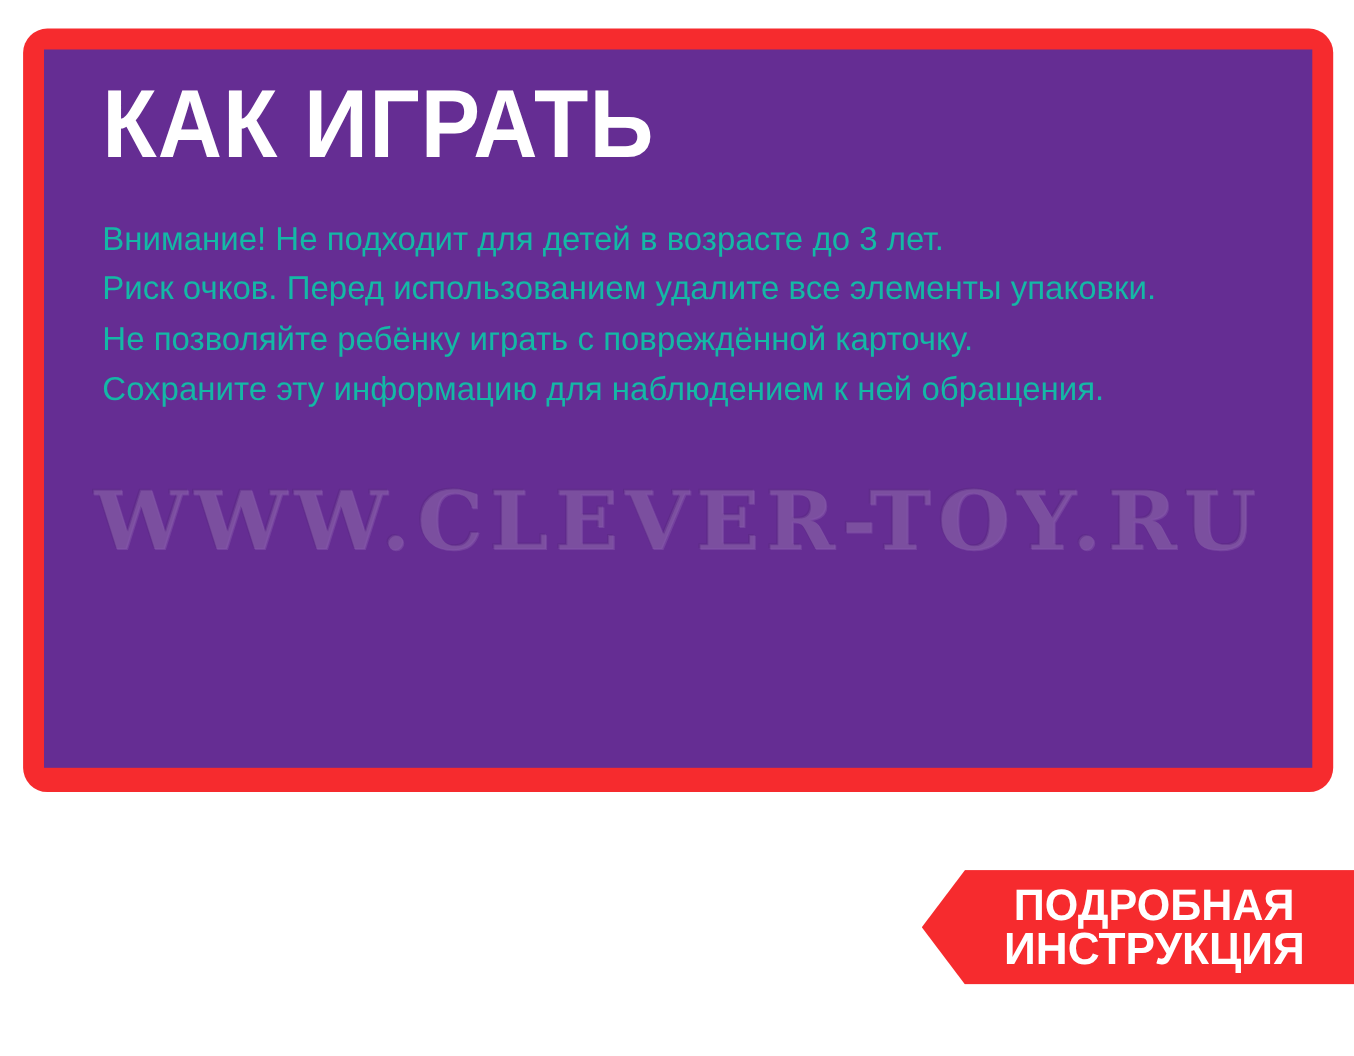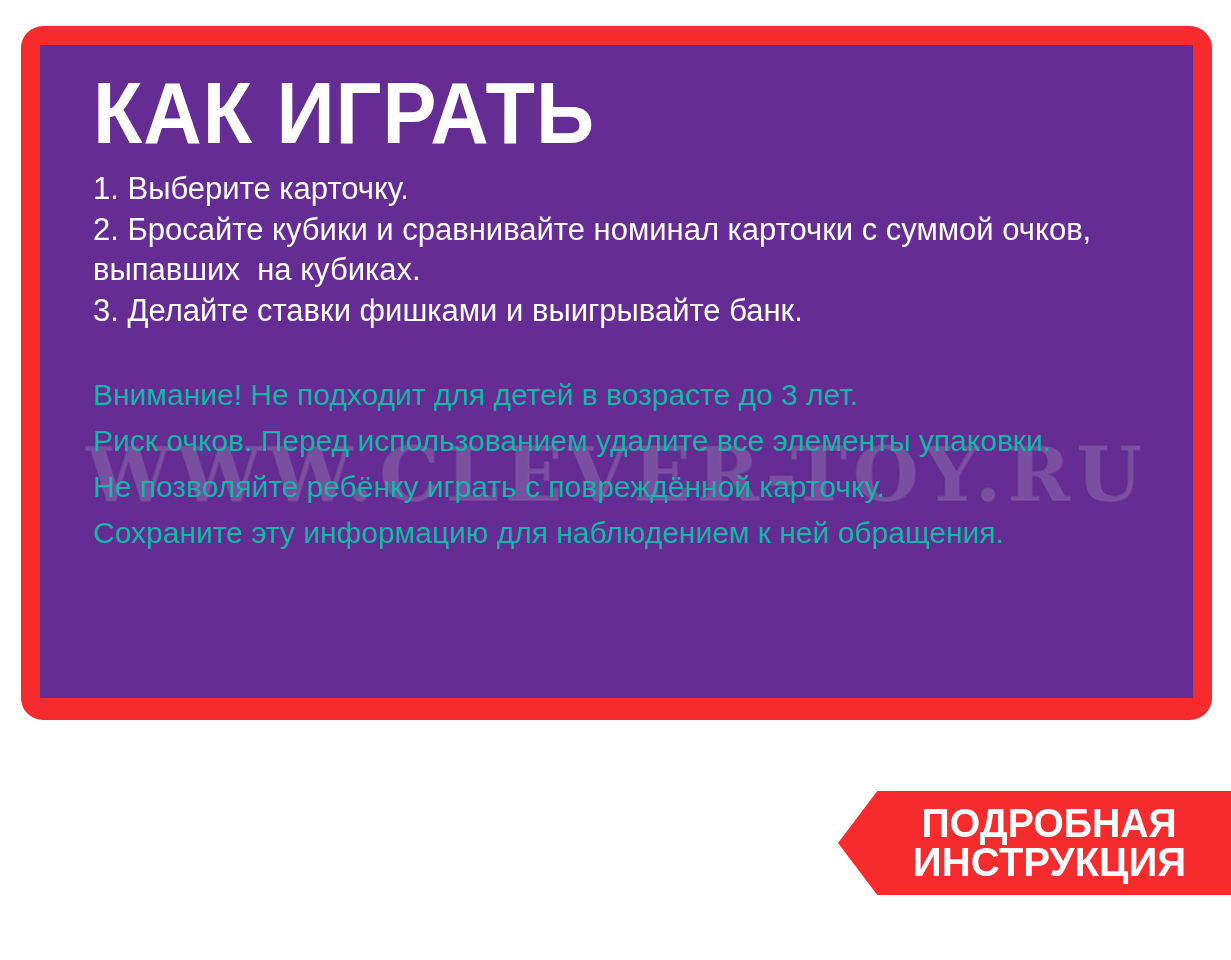--- a/index.html
+++ b/index.html
@@ -148,25 +148,20 @@
 </head>
 <body>
 
 <div id="instruction-card">
   <div id="panel">
 
     <div id="watermark">WWW.CLEVER-TOY.RU</div>
 
     <h1 id="page-title">КАК ИГРАТЬ</h1>
 
-    <ul id="steps-list">
-      <li>1. Выберите карточку.</li>
-      <li>2. Бросайте кубики и сравнивайте номинал карточки с суммой очков, выпавших  на кубиках.</li>
-      <li>3. Делайте ставки фишками и выигрывайте банк.</li>
-    </ul>
 
     <ul id="warnings-list">
       <li>Внимание! Не подходит для детей в возрасте до 3 лет.</li>
       <li>Риск очков. Перед использованием удалите все элементы упаковки.</li>
       <li>Не позволяйте ребёнку играть с повреждённой карточку.</li>
       <li>Сохраните эту информацию для наблюдением к ней обращения.</li>
     </ul>
 
   </div>
 </div>

